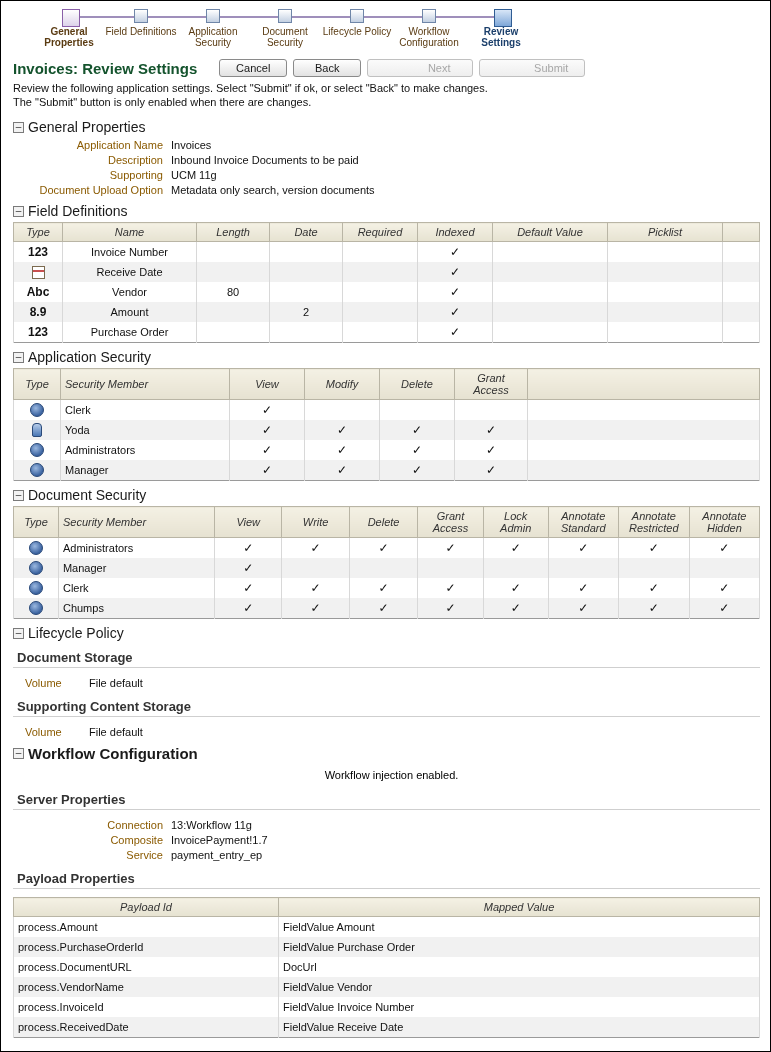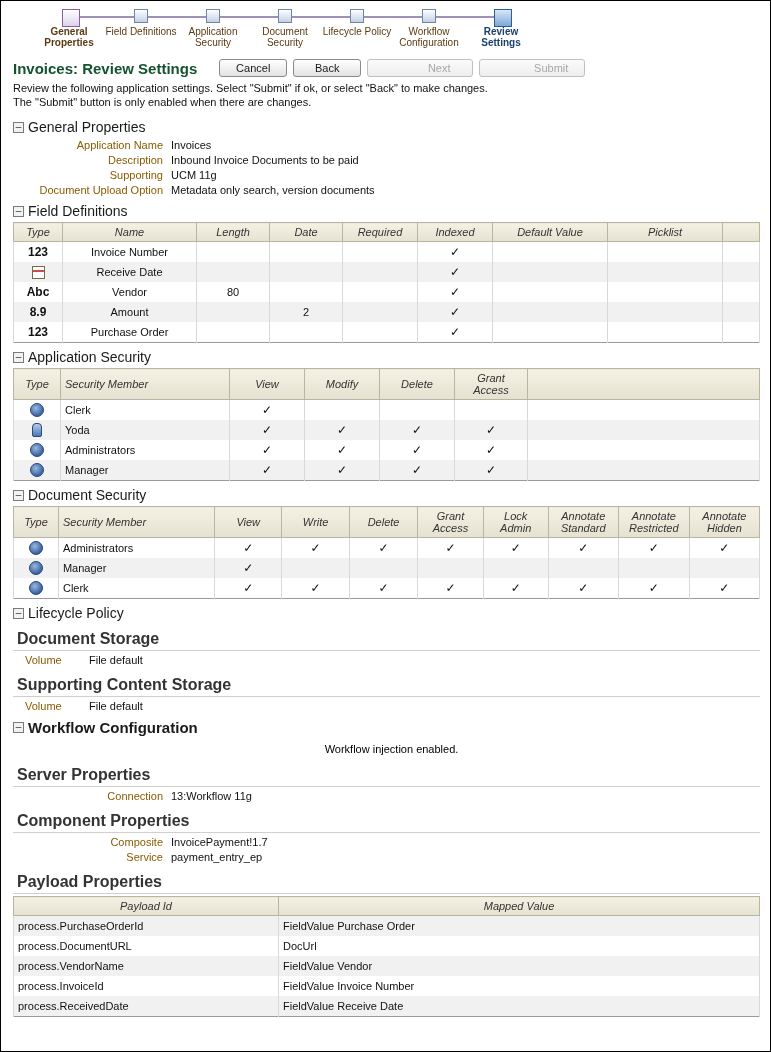--- a/index.html
+++ b/index.html
@@ -165,26 +165,26 @@
   }
   .sec-title {
     font-size: 14px;
     color: #1a1a1a;
   }
   .sec-title.big {
     font-size: 15px;
     font-weight: bold;
   }
   .sub-head {
-    font-size: 16px;
+    font-size: 13px;
     font-weight: bold;
     color: #333;
     border-bottom: 1px solid #cfcfcf;
     padding: 3px 0 2px 4px;
-    margin: 6px 0 2px 0;
+    margin: 6px 0 8px 0;
   }
   
   .kv {
     display: flex;
     margin: 1px 0;
     line-height: 14px;
   }
   .kv .k {
     width: 142px;
     text-align: right;
@@ -559,20 +559,32 @@
           <td>Clerk</td>
           <td class="chk">✓</td>
           <td class="chk">✓</td>
           <td class="chk">✓</td>
           <td class="chk">✓</td>
           <td class="chk">✓</td>
           <td class="chk">✓</td>
           <td class="chk">✓</td>
           <td class="chk">✓</td>
         </tr>
+        <tr class="alt">
+          <td class="c-center"><span class="user-ico"></span></td>
+          <td>Chumps</td>
+          <td class="chk">✓</td>
+          <td class="chk">✓</td>
+          <td class="chk">✓</td>
+          <td class="chk">✓</td>
+          <td class="chk">✓</td>
+          <td class="chk">✓</td>
+          <td class="chk">✓</td>
+          <td class="chk">✓</td>
+        </tr>
       </tbody>
     </table>
   </div>
 
   <div class="section">
     <div class="sec-header">
       <span class="toggle">−</span>
       <span class="sec-title">Lifecycle Policy</span>
     </div>
     <div class="sub-head">Document Storage</div>
@@ -593,39 +605,42 @@
       <span class="sec-title big">Workflow Configuration</span>
     </div>
     <div class="note">Workflow injection enabled.</div>
 
     <div class="sub-head">Server Properties</div>
     <div class="kv">
       <div class="k">Connection</div>
       <div class="v">13:Workflow 11g</div>
     </div>
 
-    <div class="sub-head">Component Properties</div>
     <div class="kv">
       <div class="k">Composite</div>
       <div class="v">InvoicePayment!1.7</div>
     </div>
     <div class="kv">
       <div class="k">Service</div>
       <div class="v">payment_entry_ep</div>
     </div>
 
     <div class="sub-head">Payload Properties</div>
     <table class="grid payload-table">
       <thead>
         <tr>
           <th class="two-col-name">Payload Id</th>
           <th>Mapped Value</th>
         </tr>
       </thead>
       <tbody>
+        <tr>
+          <td>process.Amount</td>
+          <td>FieldValue Amount</td>
+        </tr>
         <tr class="alt">
           <td>process.PurchaseOrderId</td>
           <td>FieldValue Purchase Order</td>
         </tr>
         <tr>
           <td>process.DocumentURL</td>
           <td>DocUrl</td>
         </tr>
         <tr class="alt">
           <td>process.VendorName</td>

